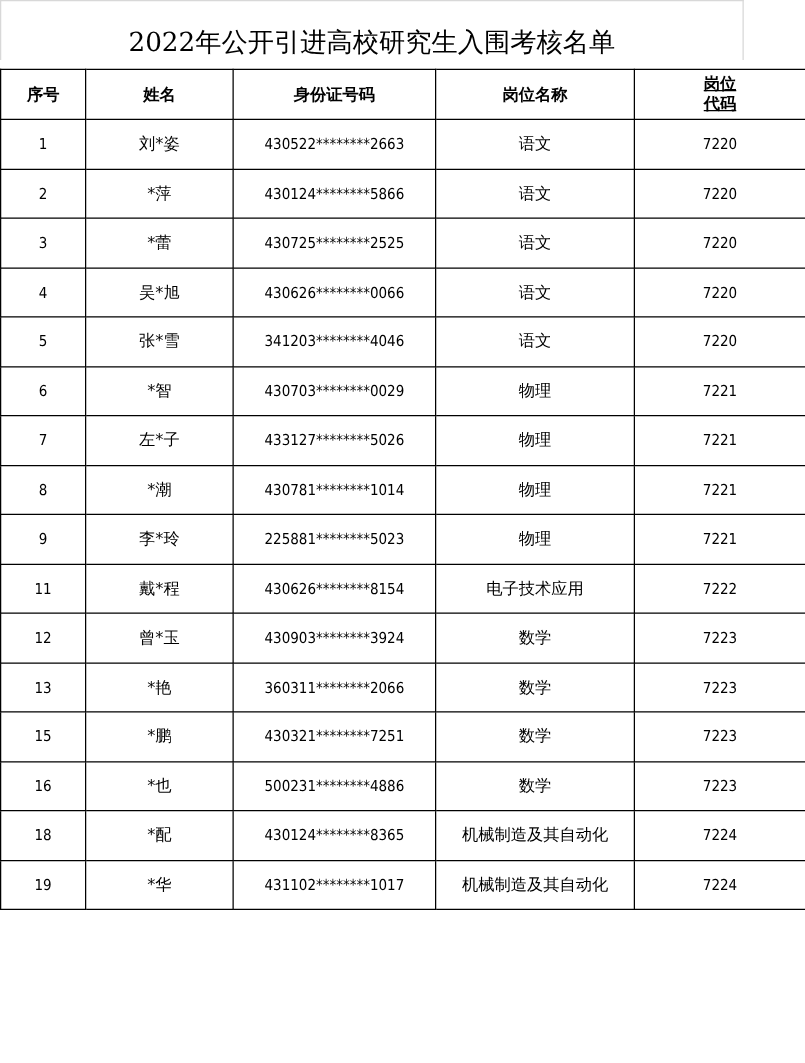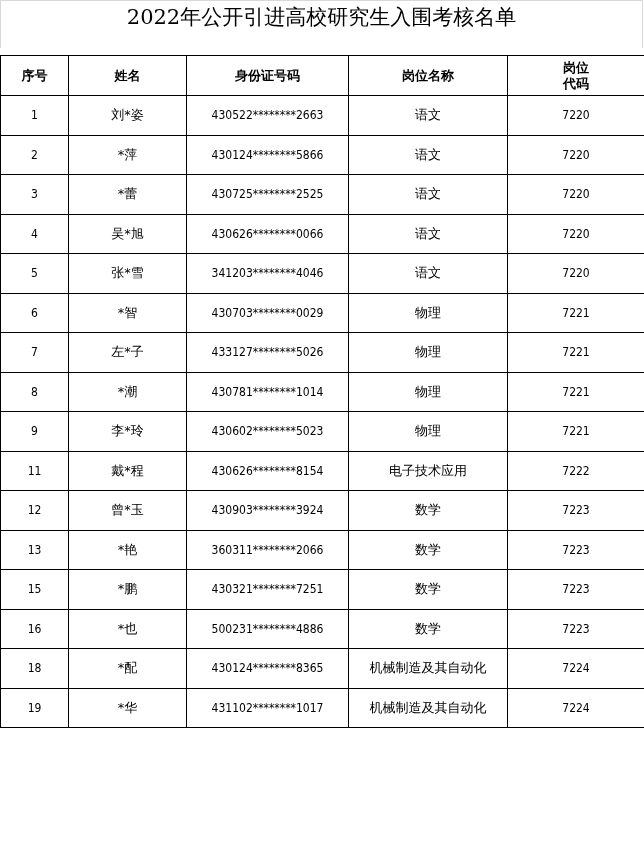--- a/index.html
+++ b/index.html
@@ -1,35 +1,35 @@
 <!DOCTYPE html>
 <html><head>
 <meta charset="utf-8">
 <style>
   html, body { margin: 0; padding: 0; background: #ffffff; }
   body { width: 644px; height: 850px; overflow: hidden; position: relative; font-family: "DejaVu Sans", sans-serif; color: #000; }
   .title-area {
-    position: absolute; left: 0; top: 0; width: 643px; height: 48px;
+    position: absolute; left: 0; top: 0; width: 595px; height: 48px;
     border-left: 1px solid #d8d8d8; border-right: 1px solid #d8d8d8; border-top: 1px solid #d8d8d8;
     box-sizing: border-box;
-    display: flex; align-items: flex-start; justify-content: center;
+    display: flex; align-items: flex-end; justify-content: center;
   }
   .title {
     font-family: "DejaVu Serif", serif; font-size: 21px; letter-spacing: 0px; padding-top: 2px;
   }
   table {
     position: absolute; left: 0; top: 55px;
     border-collapse: collapse; table-layout: fixed; width: 644px;
   }
   td, th {
     border: 1.5px solid #000; text-align: center; vertical-align: middle; padding: 0;
     font-size: 13px; font-weight: normal;
   }
   th { height: 39px; font-weight: bold; font-size: 13px; }
-  th.two-line { line-height: 16px; }
+  th.two-line { line-height: 16px; text-decoration: underline; }
   td { height: 38.5px; }
   td.num { font-family: "DejaVu Sans Condensed", "DejaVu Sans", sans-serif; font-size: 12px; }
   col.c1 { width: 68px; }
   col.c2 { width: 118px; }
   col.c3 { width: 162px; }
   col.c4 { width: 159px; }
   col.c5 { width: 137px; }
 </style>
 </head>
 <body>
@@ -111,21 +111,21 @@
       <tr>
         <td class="num">8</td>
         <td>*潮</td>
         <td class="num">430781********1014</td>
         <td>物理</td>
         <td class="num">7221</td>
       </tr>
       <tr>
         <td class="num">9</td>
         <td>李*玲</td>
-        <td class="num">430602********5023</td>
+        <td class="num">225881********5023</td>
         <td>物理</td>
         <td class="num">7221</td>
       </tr>
       <tr>
         <td class="num">11</td>
         <td>戴*程</td>
         <td class="num">430626********8154</td>
         <td>电子技术应用</td>
         <td class="num">7222</td>
       </tr>

